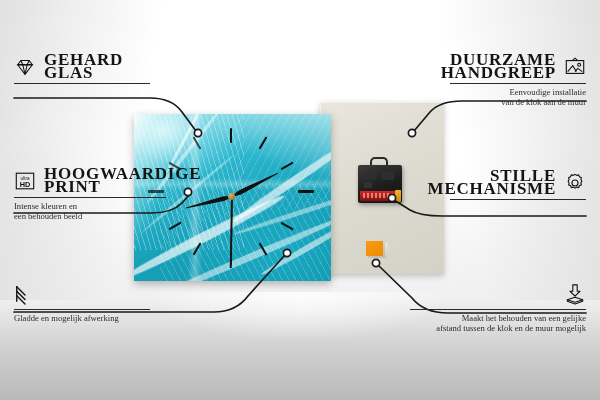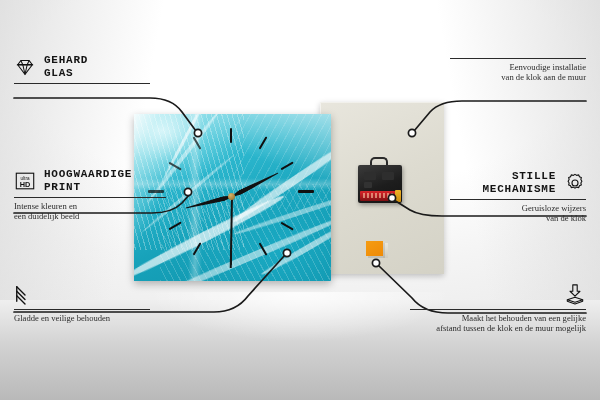--- a/index.html
+++ b/index.html
@@ -167,22 +167,22 @@
   
   .lines{ position:absolute; inset:0; }
 
   
   .feat{ position:absolute; }
   .feat .head{
     display:flex; align-items:center; gap:8px;
   }
   .feat.right .head{ flex-direction:row; justify-content:flex-end; }
   .title{
-    font-family:Liberation Mono, monospace;
-    font-weight:700; font-size:11px; line-height:12.5px;
+    font-family:Liberation Serif, serif;
+    font-weight:700; font-size:17px; line-height:12.5px;
     letter-spacing:.75px; color:#141414; text-transform:uppercase;
     white-space:pre-line;
   }
   .feat.left .title{ text-align:left; }
   .feat.right .title{ text-align:right; }
   .rule{ height:1px; background:#2a2a2a; margin-top:4px; }
   .desc{
     font-family:"Liberation Serif", serif;
     font-size:8.6px; line-height:10.2px; color:#2c2c2c;
     margin-top:3px; white-space:pre-line;
@@ -296,58 +296,69 @@
           <rect x="2.5" y="3.5" width="19" height="17" fill="none" stroke="#111" stroke-width="1.2"></rect>
           <text x="12" y="11" font-family="Liberation Sans, sans-serif" font-size="5" text-anchor="middle" fill="#111">ultra</text>
           <text x="12" y="18.3" font-family="Liberation Sans, sans-serif" font-size="8" font-weight="bold" text-anchor="middle" fill="#111">HD</text>
         </svg>
       </span>
       <span class="title">HOOGWAARDIGE
 PRINT</span>
     </div>
     <div class="rule" style="width:152px;"></div>
     <div class="desc">Intense kleuren en
-een duidelijk beeld</div>
+een behouden beeld</div>
   </div>
 
   <div class="feat left" style="left:14px; top:283px; width:136px;">
     <div class="head">
       <span class="ico">
         <svg viewBox="0 0 24 24" width="22" height="22" fill="none" stroke="#111" stroke-width="1.5" stroke-linecap="round">
           <path d="M3 4 L12 13"></path>
           <path d="M3 9 L12 18"></path>
           <path d="M3 14 L12 23"></path>
           <path d="M3 4 L3 20"></path>
         </svg>
       </span>
     </div>
     <div class="rule" style="width:136px;"></div>
-    <div class="desc">Gladde en veilige behouden</div>
+    <div class="desc">Gladde en mogelijk afwerking</div>
   </div>
 
   <div class="feat right" style="left:450px; top:54px; width:136px;">
+    <div class="head">
+      <span class="title">DUURZAME
+HANDGREEP</span>
+      <span class="ico">
+        <svg viewBox="0 0 24 24" width="22" height="22" fill="none" stroke="#111" stroke-width="1.2">
+          <rect x="2.5" y="5" width="19" height="14"></rect>
+          <circle cx="16.5" cy="9.5" r="1.6"></circle>
+          <path d="M4 17 L9.5 10.5 L13.5 17"></path>
+          <path d="M12 17 L15 13.5 L20 17"></path>
+          <path d="M9 5 L12 2.4 L15 5"></path>
+        </svg>
+      </span>
+    </div>
     <div class="rule" style="width:136px;"></div>
     <div class="desc">Eenvoudige installatie
 van de klok aan de muur</div>
   </div>
 
   <div class="feat right" style="left:450px; top:170px; width:136px;">
     <div class="head">
       <span class="title">STILLE
 MECHANISME</span>
       <span class="ico">
         <svg viewBox="0 0 24 24" width="22" height="22" fill="none" stroke="#111" stroke-width="1.2">
           <path d="M12 2.6 l1.9 1.1 2.1-.5 .9 2 2 .9 -.5 2.1 1.1 1.9 -1.1 1.9 .5 2.1 -2 .9 -.9 2 -2.1-.5 -1.9 1.1 -1.9-1.1 -2.1 .5 -.9-2 -2-.9 .5-2.1 -1.1-1.9 1.1-1.9 -.5-2.1 2-.9 .9-2 2.1 .5 Z"></path>
           <circle cx="12" cy="12" r="3.3"></circle>
         </svg>
       </span>
     </div>
     <div class="rule" style="width:136px;"></div>
-    <div class="desc">Geruisloze wijzers
-van de klok</div>
   </div>
 
   <div class="feat right" style="left:410px; top:283px; width:176px;">
     <div class="head">
       <span class="ico">
         <svg viewBox="0 0 24 24" width="22" height="22" fill="none" stroke="#111" stroke-width="1.2" stroke-linejoin="round">
           <path d="M9.6 2 L14.4 2 L14.4 9 L17.4 9 L12 14.4 L6.6 9 L9.6 9 Z"></path>
           <path d="M12 15.6 L20.4 18.2 L12 21 L3.6 18.2 Z"></path>
           <path d="M3.6 18.2 L3.6 20 L12 22.8 L20.4 20 L20.4 18.2"></path>
         </svg>

